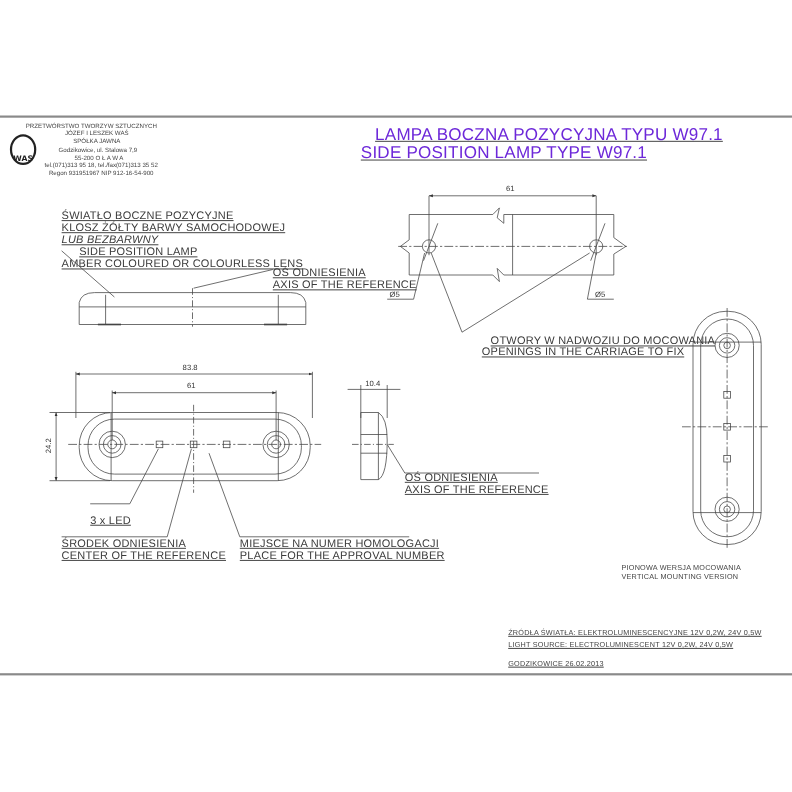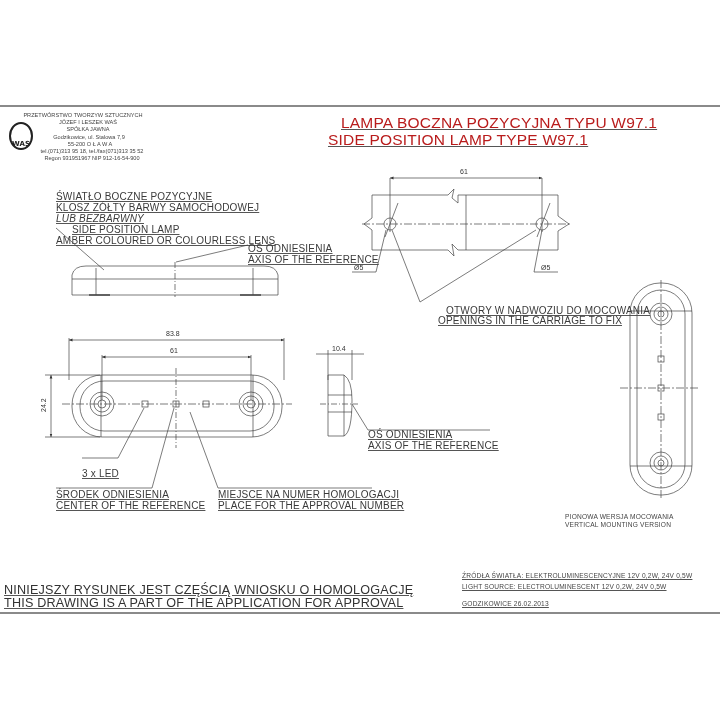--- a/index.html
+++ b/index.html
@@ -3,21 +3,21 @@
 <meta charset="utf-8">
 <style>
   html, body { margin: 0; padding: 0; background: #ffffff; }
   body { width: 720px; height: 720px; position: relative; overflow: hidden; font-family: "Liberation Sans", sans-serif; color: #333; }
   .sheet { position: absolute; left: 0; top: 0; width: 720px; height: 720px; }
   .border-line { position: absolute; left: 0; width: 720px; height: 2px; background: #8a8a8a; }
   .txt { position: absolute; white-space: nowrap; color: #3a3a3a; }
   .ul { text-decoration: underline; text-decoration-color: #555; text-underline-offset: 1px; }
   .company { font-size: 5.6px; line-height: 7.2px; text-align: center; color: #444; }
   .logo { position: absolute; left: 9px; top: 122px; width: 20px; height: 24px; border: 2px solid #222; border-radius: 50%; font-family: "DejaVu Sans", sans-serif; font-size: 7px; font-weight: bold; display:flex; align-items:flex-end; justify-content:center; color:#222; }
-  .title { font-size: 15.5px; line-height: 17px; letter-spacing: 0.2px; color: #b91c1c; }
+  .title { font-size: 15.5px; line-height: 17px; letter-spacing: 0.2px; color: #6d28d9; }
   .label { font-size: 10px; line-height: 10.2px; letter-spacing: 0.2px; color:#3a3a3a;margin-top:20px; }
   .small { font-size: 6.6px; line-height: 9px; letter-spacing: 0.2px; color:#444; }
   .footer-title { font-size: 12.6px; line-height: 13px; letter-spacing: 0.2px; color:#333; }
   svg { position: absolute; left: 0; top: 0; }
   .dim { font-family: "Liberation Sans", sans-serif; font-size: 7px; fill: #333; }
 </style>
 </head>
 <body>
 
 <div class="sheet">
@@ -58,22 +58,20 @@
 
   <div class="txt label ul" style="left:82px; top:449px;">3 x LED</div>
   <div class="txt label ul" style="left:56px; top:470px;">ŚRODEK ODNIESIENIA</div>
   <div class="txt label ul" style="left:56px; top:481px;">CENTER OF THE REFERENCE</div>
   <div class="txt label ul" style="left:218px; top:470px;">MIEJSCE NA NUMER HOMOLOGACJI</div>
   <div class="txt label ul" style="left:218px; top:481px;">PLACE FOR THE APPROVAL NUMBER</div>
 
   <div class="txt small" style="left:565px; top:512px;">PIONOWA WERSJA MOCOWANIA</div>
   <div class="txt small" style="left:565px; top:520px;">VERTICAL MOUNTING VERSION</div>
 
-  <div class="txt footer-title ul" style="left:4px; top:584px;">NINIEJSZY RYSUNEK JEST CZĘŚCIĄ WNIOSKU O  HOMOLOGACJĘ</div>
-  <div class="txt footer-title ul" style="left:4px; top:597px;">THIS DRAWING IS A PART OF THE APPLICATION FOR  APPROVAL</div>
   <div class="txt small ul" style="left:462px; top:571px;">ŹRÓDŁA ŚWIATŁA: ELEKTROLUMINESCENCYJNE  12V  0,2W, 24V  0,5W</div>
   <div class="txt small ul" style="left:462px; top:582px;">LIGHT SOURCE: ELECTROLUMINESCENT  12V  0,2W, 24V  0,5W</div>
   <div class="txt small ul" style="left:462px; top:599px;">GODZIKOWICE   26.02.2013</div>
 
   <svg width="720" height="720" viewBox="0 0 720 720">
     <defs>
       <marker id="arr" markerWidth="6" markerHeight="6" refX="5" refY="3" orient="auto-start-reverse">
         <path d="M0,1 L5,3 L0,5 z" fill="#333"></path>
       </marker>
     </defs>

